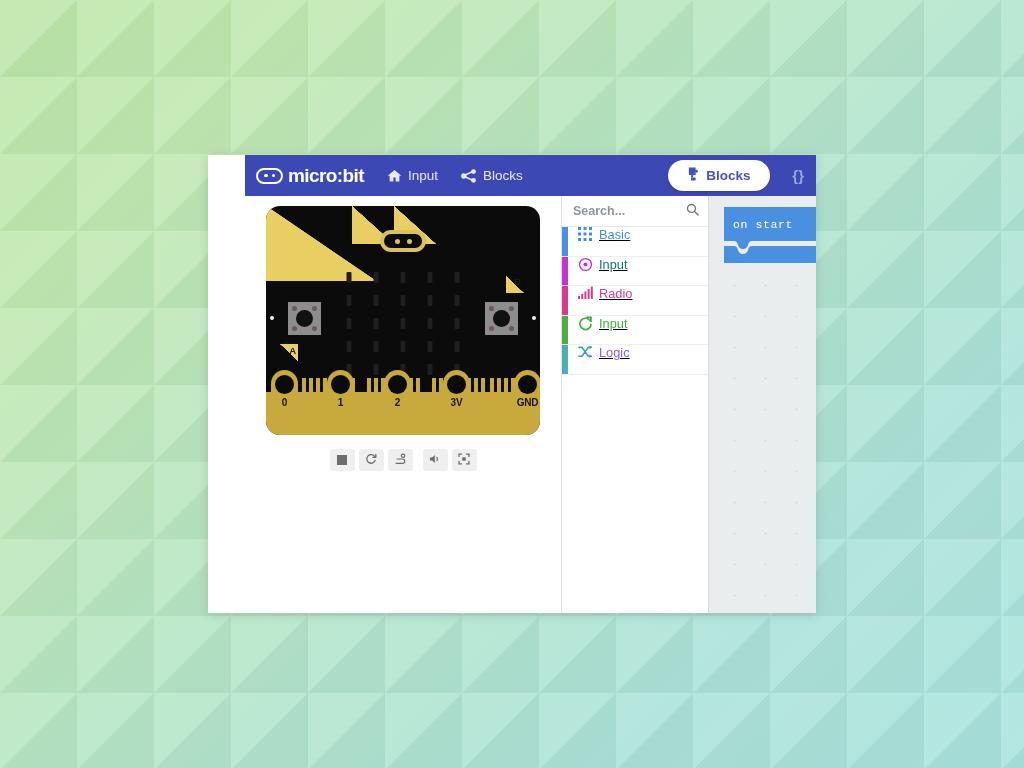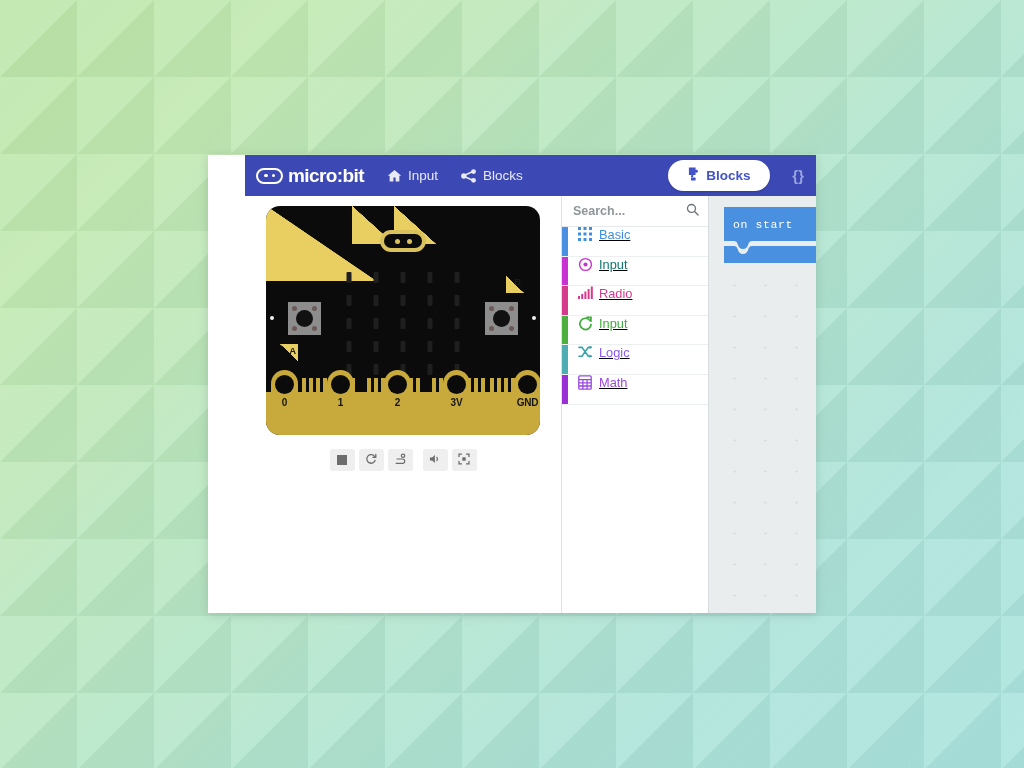--- a/index.html
+++ b/index.html
@@ -537,30 +537,20 @@
         <span class="cicon">
           <svg width="15" height="14" viewBox="0 0 16 15" fill="none" stroke="#3aa3a8" stroke-width="1.7">
             <path d="M1 2.5h3.2L11 12h3.2M1 12h3.2L11 2.5h3.2" stroke-linecap="round"></path>
             <path d="M12.3 0.8 15 2.5l-2.7 1.8M12.3 9.9 15 12l-2.7 1.9" fill="#3aa3a8" stroke="none"></path>
           </svg>
         </span>
         <span class="clabel" style="color:#8b5cf6">Logic</span>
       </div>
 
 
-      <div class="cat">
-        <span class="strip" style="background:#9b2fd6"></span>
-        <span class="cicon">
-          <svg width="14" height="15" viewBox="0 0 14 15" fill="none" stroke="#9b48e0" stroke-width="1.3">
-            <rect x="0.8" y="0.8" width="12.4" height="13.4" rx="1"></rect>
-            <path d="M0.8 4.6h12.4M4.9 4.6v9.6M9.1 4.6v9.6M0.8 7.8h12.4M0.8 11h12.4"></path>
-          </svg>
-        </span>
-        <span class="clabel" style="color:#9b48e0">Math</span>
-      </div>
 
     </div>
 
     <div class="workspace">
       <div class="block-onstart">
         <svg width="109" height="62" viewBox="0 0 109 62">
           <path d="M4 3 h101 a0 0 0 0 1 0 0 v30 h-76
                    c-2 0 -3 1 -3.6 3 c-1 3.2 -2.6 5 -5.4 5
                    c-2.8 0 -4.4 -1.8 -5.4 -5 c-0.6 -2 -1.6 -3 -3.6 -3
                    H4 V41 h101 v18 H4 Z" fill="#4a90e0"></path>

